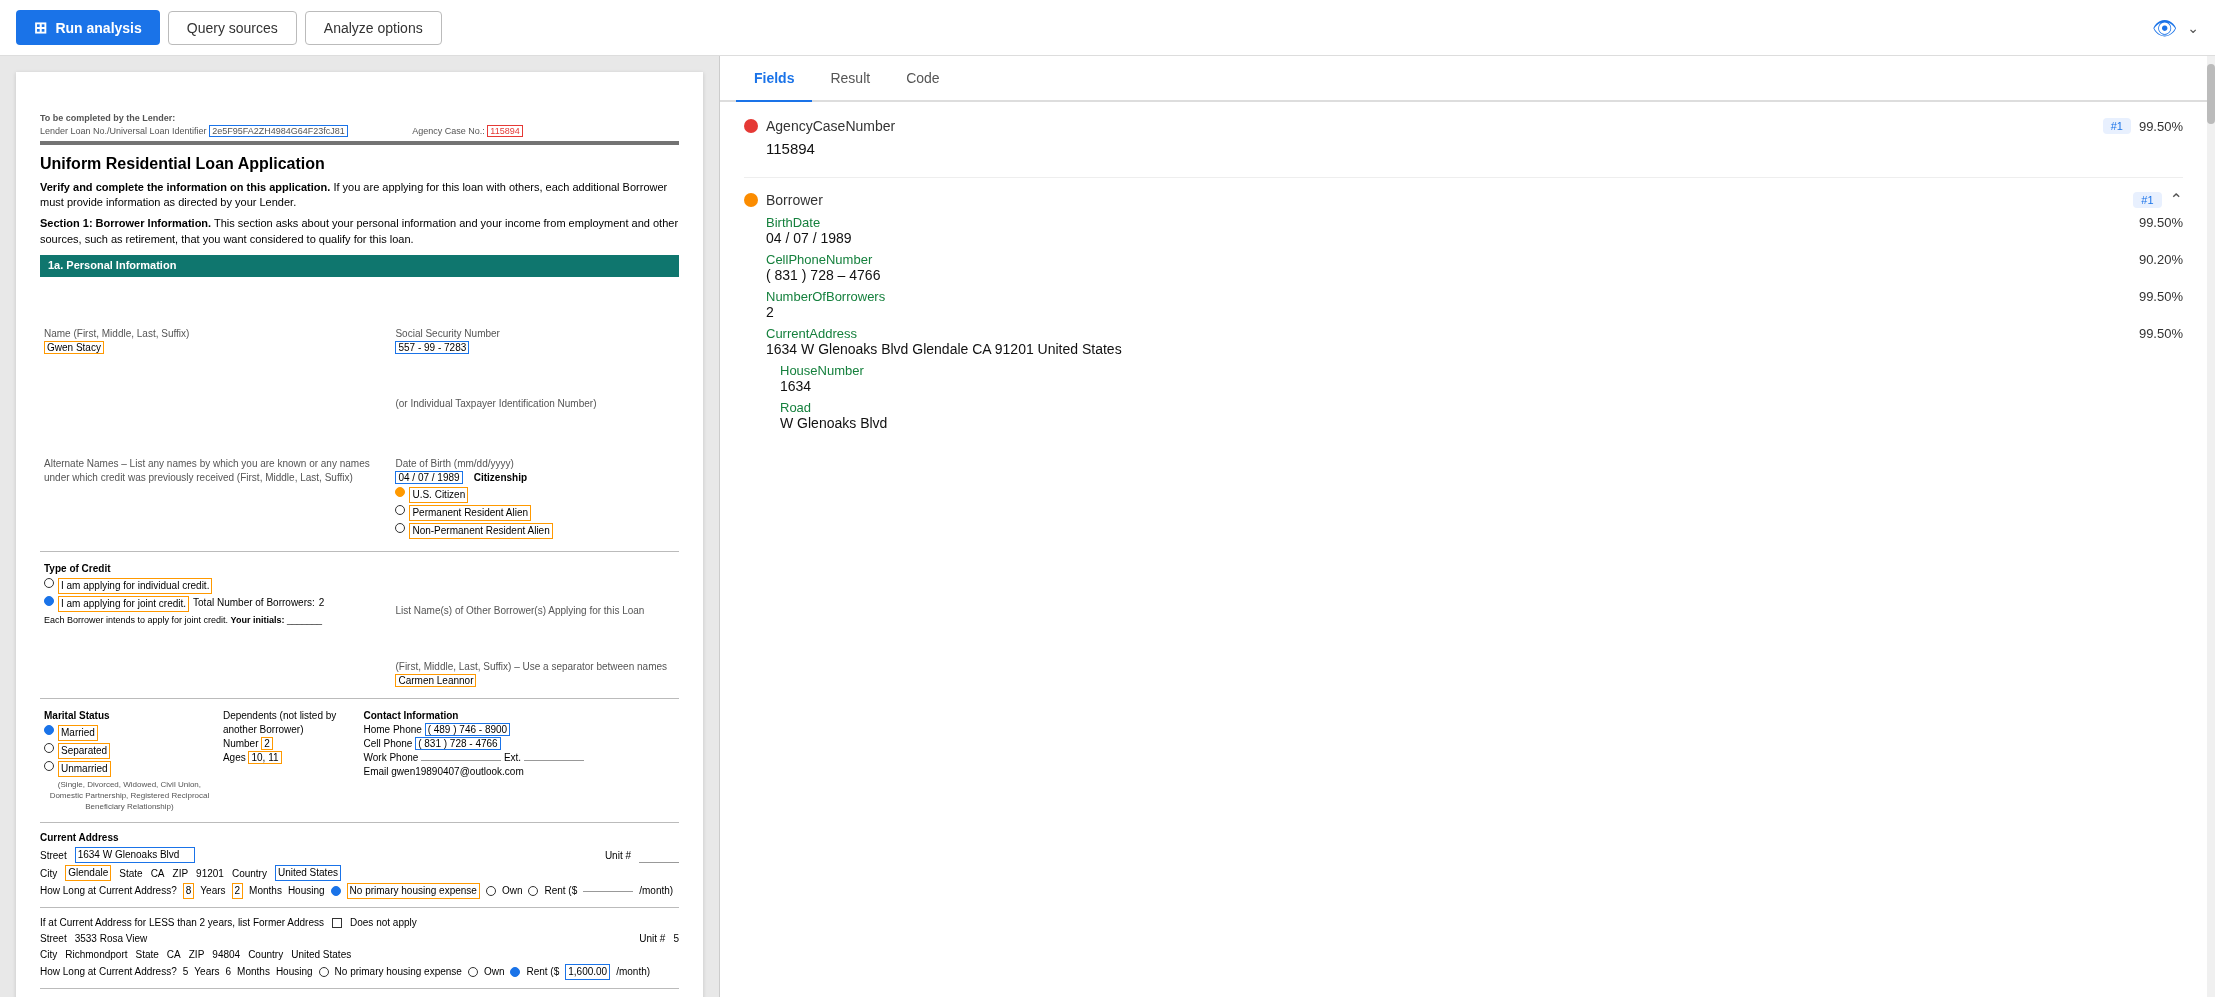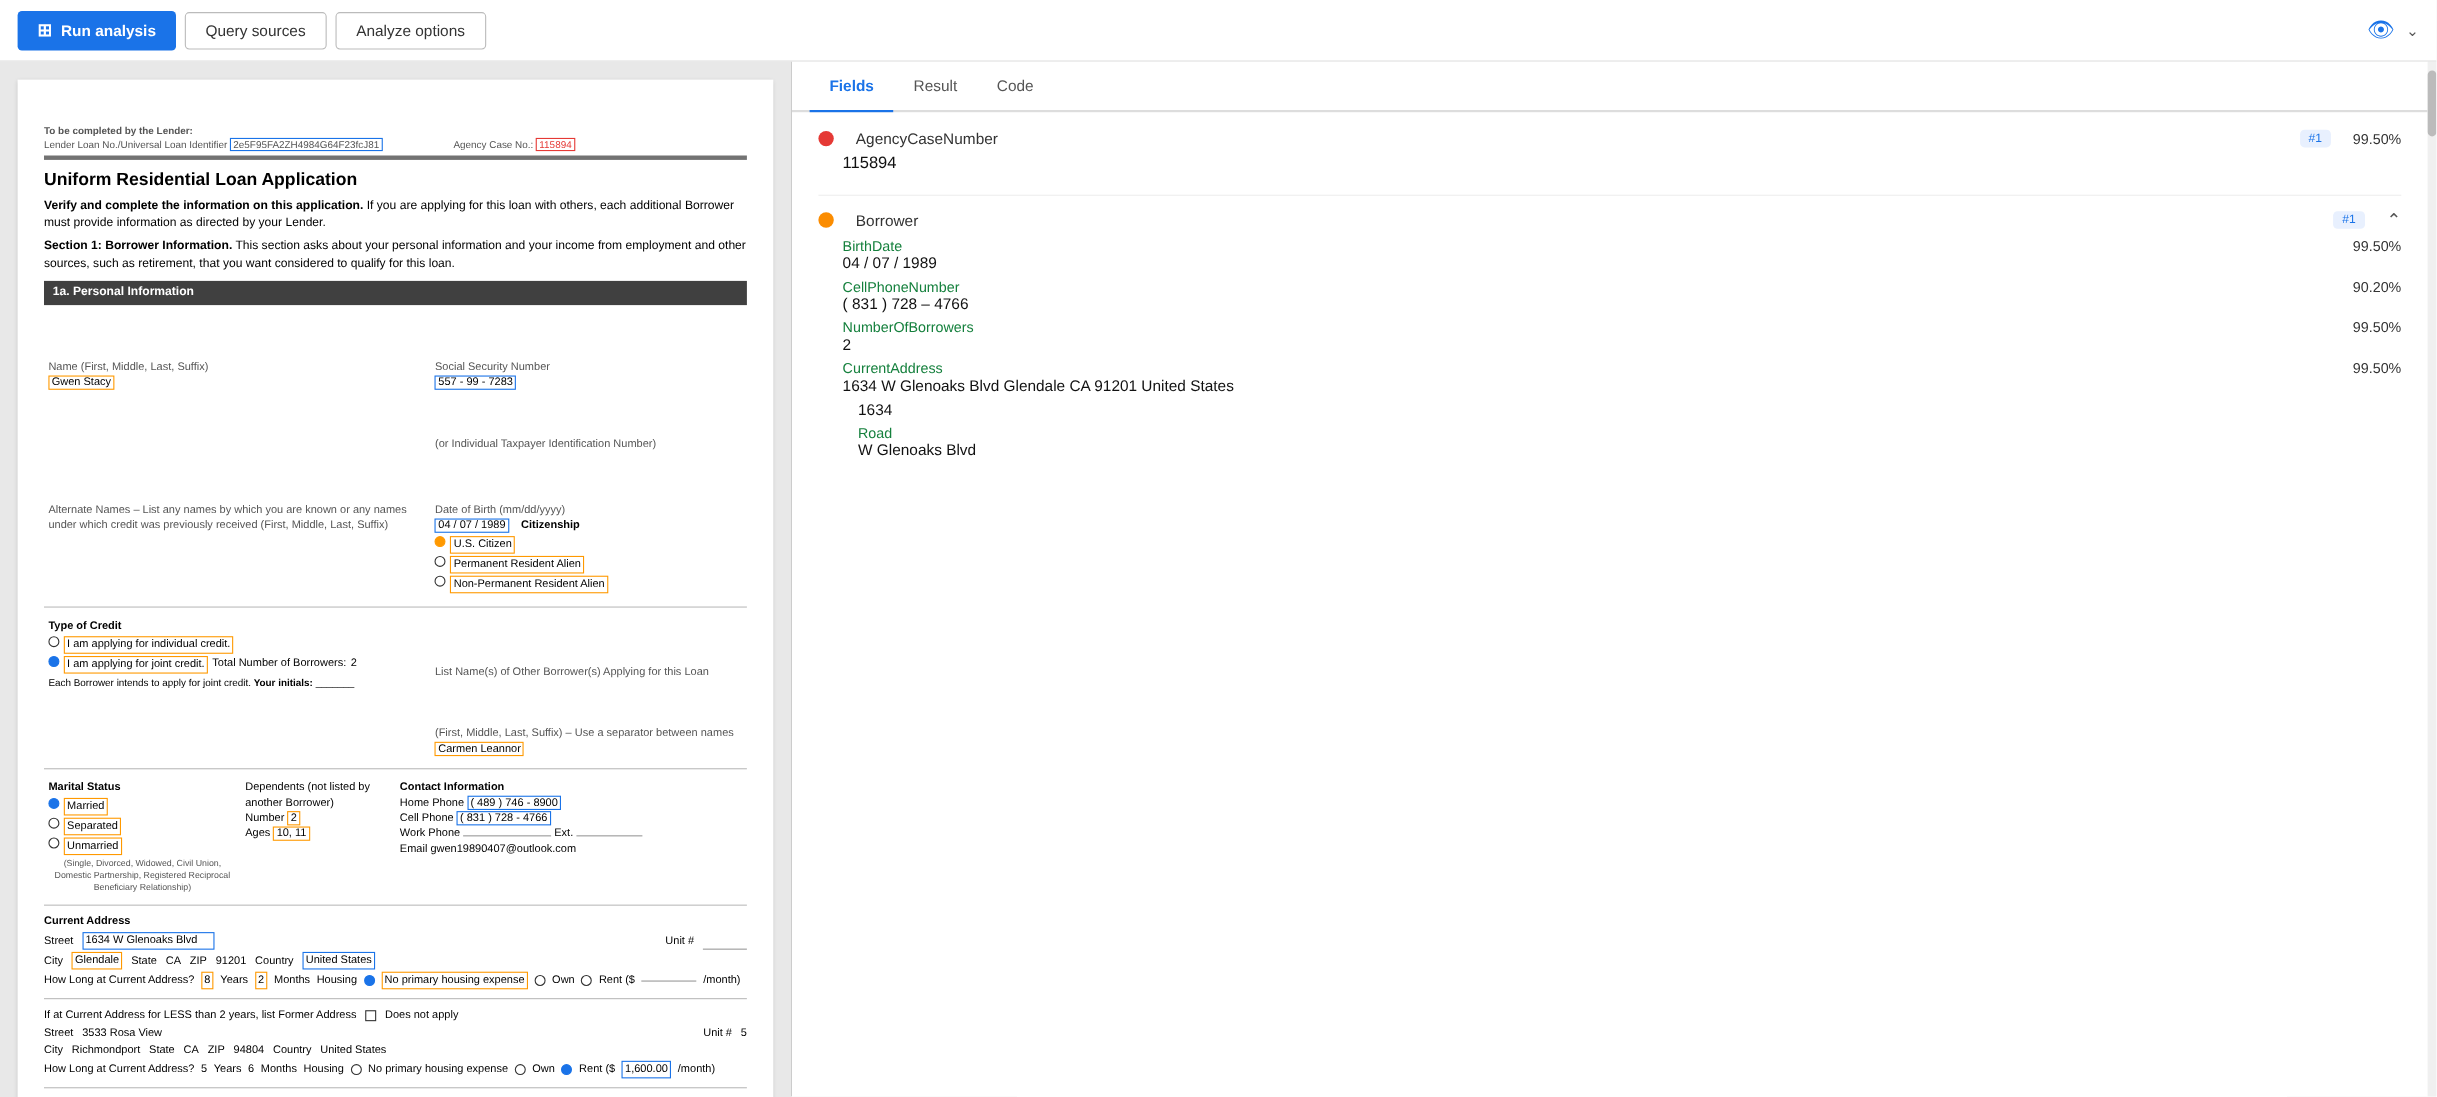--- a/index.html
+++ b/index.html
@@ -45,21 +45,21 @@
       border: 1.5px solid #1a73e8; padding: 0 2px;
     }
     .highlight-orange {
       display: inline; background: transparent;
       border: 1.5px solid #f90; padding: 0 2px;
     }
     .doc-title { font-size: 16px; font-weight: bold; margin: 8px 0 4px; }
     .doc-subtitle { font-size: 11px; margin-bottom: 6px; }
     .doc-subtitle b { font-weight: bold; }
     .section-header {
-      background: #404040; color: #fff; font-weight: bold; font-size: 11px;
+      background: #0f766e; color: #fff; font-weight: bold; font-size: 11px;
       padding: 3px 8px; margin: 8px 0 6px;
     }
     .form-label { font-size: 10px; color: #555; margin-top: 42px; }
     table.form-table { width: 100%; border-collapse: collapse; }
     table.form-table td { padding: 2px 4px; vertical-align: top; font-size: 10px; }
     .radio-row { display: flex; align-items: flex-start; gap: 4px; font-size: 10px; margin: 2px 0; }
     .radio-dot { width: 10px; height: 10px; border: 1.5px solid #333; border-radius: 50%; display: inline-block; flex-shrink: 0; }
     .radio-dot.checked { background: #1a73e8; border-color: #1a73e8; }
     .radio-dot.checked-orange { background: #f90; border-color: #f90; }
     .divider { border: none; border-top: 1px solid #bbb; margin: 8px 0; }
@@ -77,21 +77,21 @@
       padding: 14px 18px; font-size: 14px; cursor: pointer; border-bottom: 2px solid transparent;
       margin-bottom: -2px; color: #555;
     }
     .panel-tab.active { border-bottom-color: #1a73e8; color: #1a73e8; font-weight: 600; }
     .panel-content { flex: 1; overflow-y: auto; padding: 16px 24px; }
 
     .doctype-row { font-size: 14px; margin-bottom: 20px; color: #333; }
     .doctype-row span { font-weight: bold; }
 
     .field-item { margin-bottom: 20px; }
-    .field-header { display: flex; align-items: center; gap: 20px; margin-bottom: 6px; }
+    .field-header { display: flex; align-items: center; gap: 8px; margin-bottom: 6px; }
     .field-dot { width: 14px; height: 14px; border-radius: 50%; flex-shrink: 0; }
     .field-dot.red { background: #e53935; }
     .field-dot.orange { background: #fb8c00; }
     .field-name { font-size: 14px; color: #333; flex: 1; }
     .field-badge {
       background: #e8f0fe; color: #1a73e8; font-size: 11px;
       padding: 2px 8px; border-radius: 4px; font-weight: 500;
     }
     .field-confidence { font-size: 13px; color: #333; margin-left: auto; }
     .field-value { font-size: 15px; color: #111; padding-left: 22px; margin-bottom: 4px; }
@@ -432,20 +432,23 @@
 
         <div class="field-subitem">
           <div style="display:flex;justify-content:space-between;">
             <span class="field-subname">CurrentAddress</span>
             <span class="field-subconf">99.50%</span>
           </div>
           <div class="field-subvalue">1634 W Glenoaks Blvd Glendale CA 91201 United States</div>
         </div>
 
         <div class="field-subitem" style="padding-left:36px;">
+          <div>
+            <span class="field-subname">HouseNumber</span>
+          </div>
           <div class="field-subvalue">1634</div>
         </div>
 
         <div class="field-subitem" style="padding-left:36px;">
           <div>
             <span class="field-subname">Road</span>
           </div>
           <div class="field-subvalue">W Glenoaks Blvd</div>
         </div>
 

